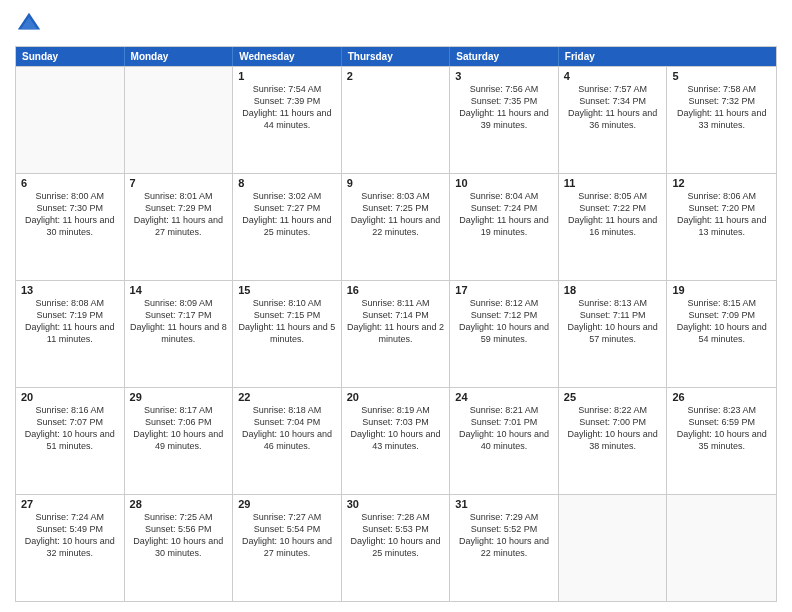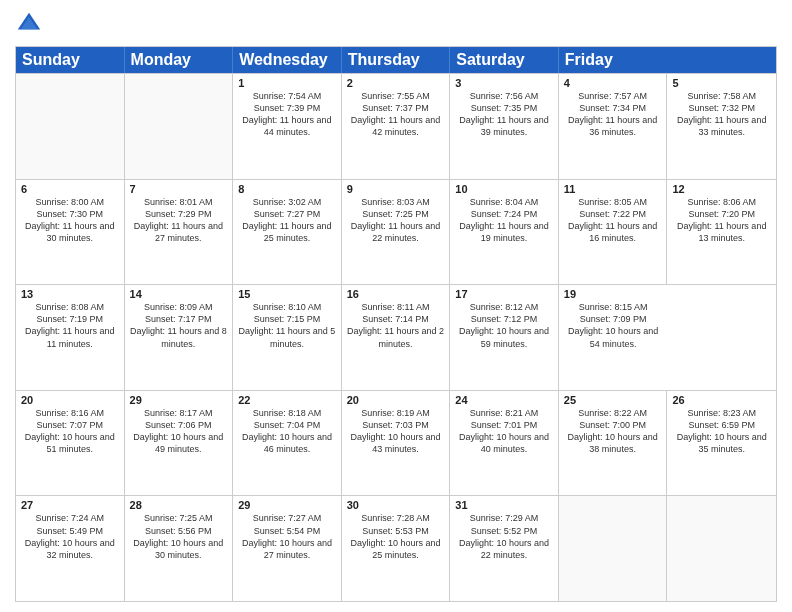--- a/index.html
+++ b/index.html
@@ -57,21 +57,21 @@
       flex-direction: column;
       border: 1px solid #ccc;
     }
     .cal-header {
       display: grid;
       grid-template-columns: repeat(7, 1fr);
       background: #2060c0;
     }
     .cal-header-cell {
       color: #fff;
-      font-size: 16px;
+      font-size: 10px;
       font-weight: bold;
       padding: 4px 6px;
       text-align: left;
       border-right: 1px solid #4080d0;
     }
     .cal-header-cell:last-child { border-right: none; }
     .cal-body {
       display: flex;
       flex-direction: column;
       flex: 1;
@@ -141,23 +141,20 @@
           <div class="cal-cell empty"></div>
           <div class="cal-cell empty"></div>
           <div class="cal-cell">
             <div class="day-num">1</div>
             <div class="cell-info">Sunrise: 7:54 AM
 Sunset: 7:39 PM
 Daylight: 11 hours and 44 minutes.</div>
           </div>
           <div class="cal-cell">
             <div class="day-num">2</div>
-            <div class="cell-info">Sunrise: 7:55 AM
-Sunset: 7:37 PM
-Daylight: 11 hours and 42 minutes.</div>
           </div>
           <div class="cal-cell">
             <div class="day-num">3</div>
             <div class="cell-info">Sunrise: 7:56 AM
 Sunset: 7:35 PM
 Daylight: 11 hours and 39 minutes.</div>
           </div>
           <div class="cal-cell">
             <div class="day-num">4</div>
             <div class="cell-info">Sunrise: 7:57 AM
@@ -238,20 +235,26 @@
             <div class="day-num">16</div>
             <div class="cell-info">Sunrise: 8:11 AM
 Sunset: 7:14 PM
 Daylight: 11 hours and 2 minutes.</div>
           </div>
           <div class="cal-cell">
             <div class="day-num">17</div>
             <div class="cell-info">Sunrise: 8:12 AM
 Sunset: 7:12 PM
 Daylight: 10 hours and 59 minutes.</div>
+          </div>
+          <div class="cal-cell">
+            <div class="day-num">18</div>
+            <div class="cell-info">Sunrise: 8:13 AM
+Sunset: 7:11 PM
+Daylight: 10 hours and 57 minutes.</div>
           </div>
           <div class="cal-cell">
             <div class="day-num">19</div>
             <div class="cell-info">Sunrise: 8:15 AM
 Sunset: 7:09 PM
 Daylight: 10 hours and 54 minutes.</div>
           </div>
         </div>
         <div class="cal-row">
           <div class="cal-cell">

